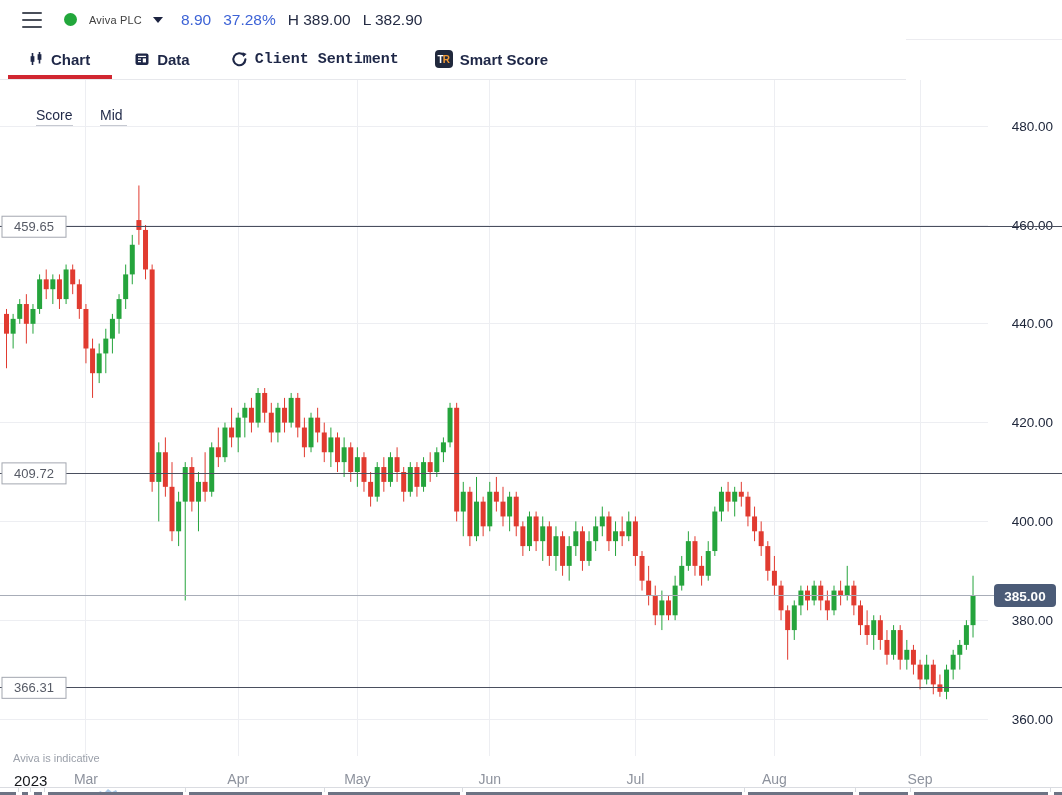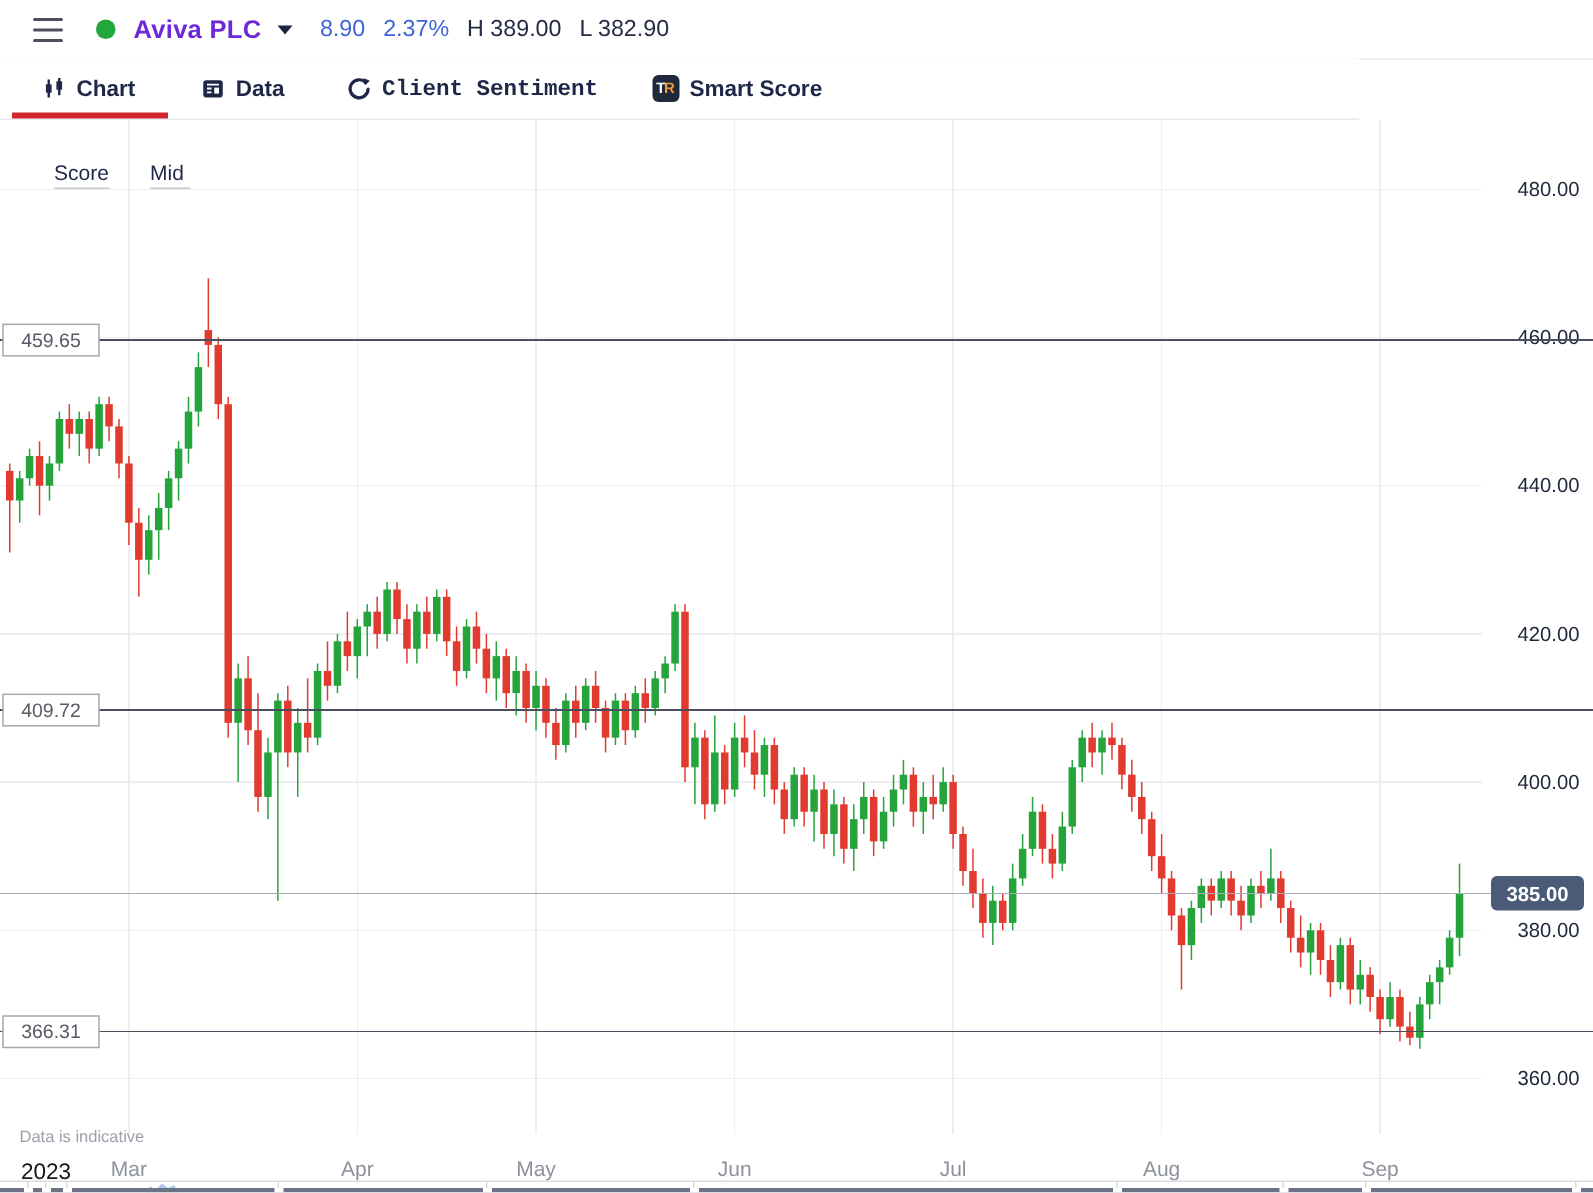--- a/index.html
+++ b/index.html
@@ -11,21 +11,21 @@
   
   .header{
     position:absolute;top:0;left:0;width:1062px;height:39px;
     display:flex;align-items:center;background:#fff;border-bottom:1px solid #ececf0;
   }
   .menu-btn{width:20px;height:16px;margin-left:22px;display:flex;flex-direction:column;
     justify-content:space-between;background:none;border:none;padding:0;cursor:pointer;}
   .menu-btn span{display:block;height:2px;border-radius:1px;background:#4a4f5a;}
   .status-dot{width:13px;height:13px;border-radius:50%;margin-left:22px;}
   .inst-sel{display:flex;align-items:center;margin-left:12px;cursor:pointer;}
-  .inst-name{font-size:17px;font-weight:700;color:#6d28d9;letter-spacing:.2px;}
+  .inst-name{font-size:11px;font-weight:400;color:#404040;letter-spacing:.2px;}
   .caret{width:0;height:0;margin-left:11px;border-left:5.5px solid transparent;
     border-right:5.5px solid transparent;border-top:6px solid #1c2340;}
   .quote{display:flex;align-items:baseline;margin-left:18px;font-size:15.5px;}
   .q-chg,.q-pct{color:#3d63d6;}
   .q-pct{margin-left:12px;}
   .q-high,.q-low{color:#252c44;margin-left:12px;}
   
   .tabbar{
     position:absolute;top:39px;left:0;width:906px;height:41px;background:#fff;
     display:flex;align-items:center;border-bottom:1px solid #e7e8ec;box-sizing:border-box;
@@ -73,21 +73,21 @@
       <span></span>
       <span></span>
   </button>
   <span class="status-dot" style="background:#22a73b" title="Aviva PLC"></span>
   <div class="inst-sel">
     <span class="inst-name">Aviva PLC</span>
     <span class="caret"></span>
   </div>
   <div class="quote">
     <span class="q-chg">8.90</span>
-    <span class="q-pct">2.37%</span>
+    <span class="q-pct">37.28%</span>
     <span class="q-high">H 389.00</span>
     <span class="q-low">L 382.90</span>
   </div>
 </div>
 
 <div class="tabbar">
   <button class="tab t-chart">
     <svg width="16" height="16" viewBox="0 0 16 16">
       <line x1="4.5" y1="2" x2="4.5" y2="14" stroke="#1e2747" stroke-width="1.6"></line>
       <rect x="2.6" y="5.2" width="3.8" height="5.6" fill="#1e2747"></rect>
@@ -457,21 +457,21 @@
       <line x1="0" y1="607.8286" x2="1062" y2="607.8286" stroke="#4a4f5e" shape-rendering="crispEdges"></line>
       <rect x="2" y="597.3286" width="64" height="21" fill="#fff" stroke="#a3a7b0"></rect>
       <text x="34" y="612.3286" text-anchor="middle" class="lvl">366.31</text>
       <line x1="0" y1="515.5" x2="994" y2="515.5" stroke="#a8adb8" shape-rendering="crispEdges"></line>
       <rect x="994" y="504" width="62" height="23" rx="4" fill="#4b5b77"></rect>
       <text x="1025" y="520.5" text-anchor="middle" class="badge">385.00</text>
     </svg>
 </div>
 <div class="chip daily">Score</div>
 <div class="chip mid">Mid</div>
-<div class="footnote">Data is indicative</div>
+<div class="footnote">Aviva is indicative</div>
 
 <div class="partial-row">
   <div class="topline"></div>
   <svg width="22" height="7" viewBox="0 0 22 7">
     <polygon points="0,7 3,3 7,5 11,1 15,4 19,2 22,7" fill="#aac9e8"></polygon>
   </svg>
   <div class="bar"></div>
 <div class="sep" style="left: 18px;"></div>
     <div class="gap" style="left: 16px;"></div>
     <div class="sep" style="left: 30px;"></div>

